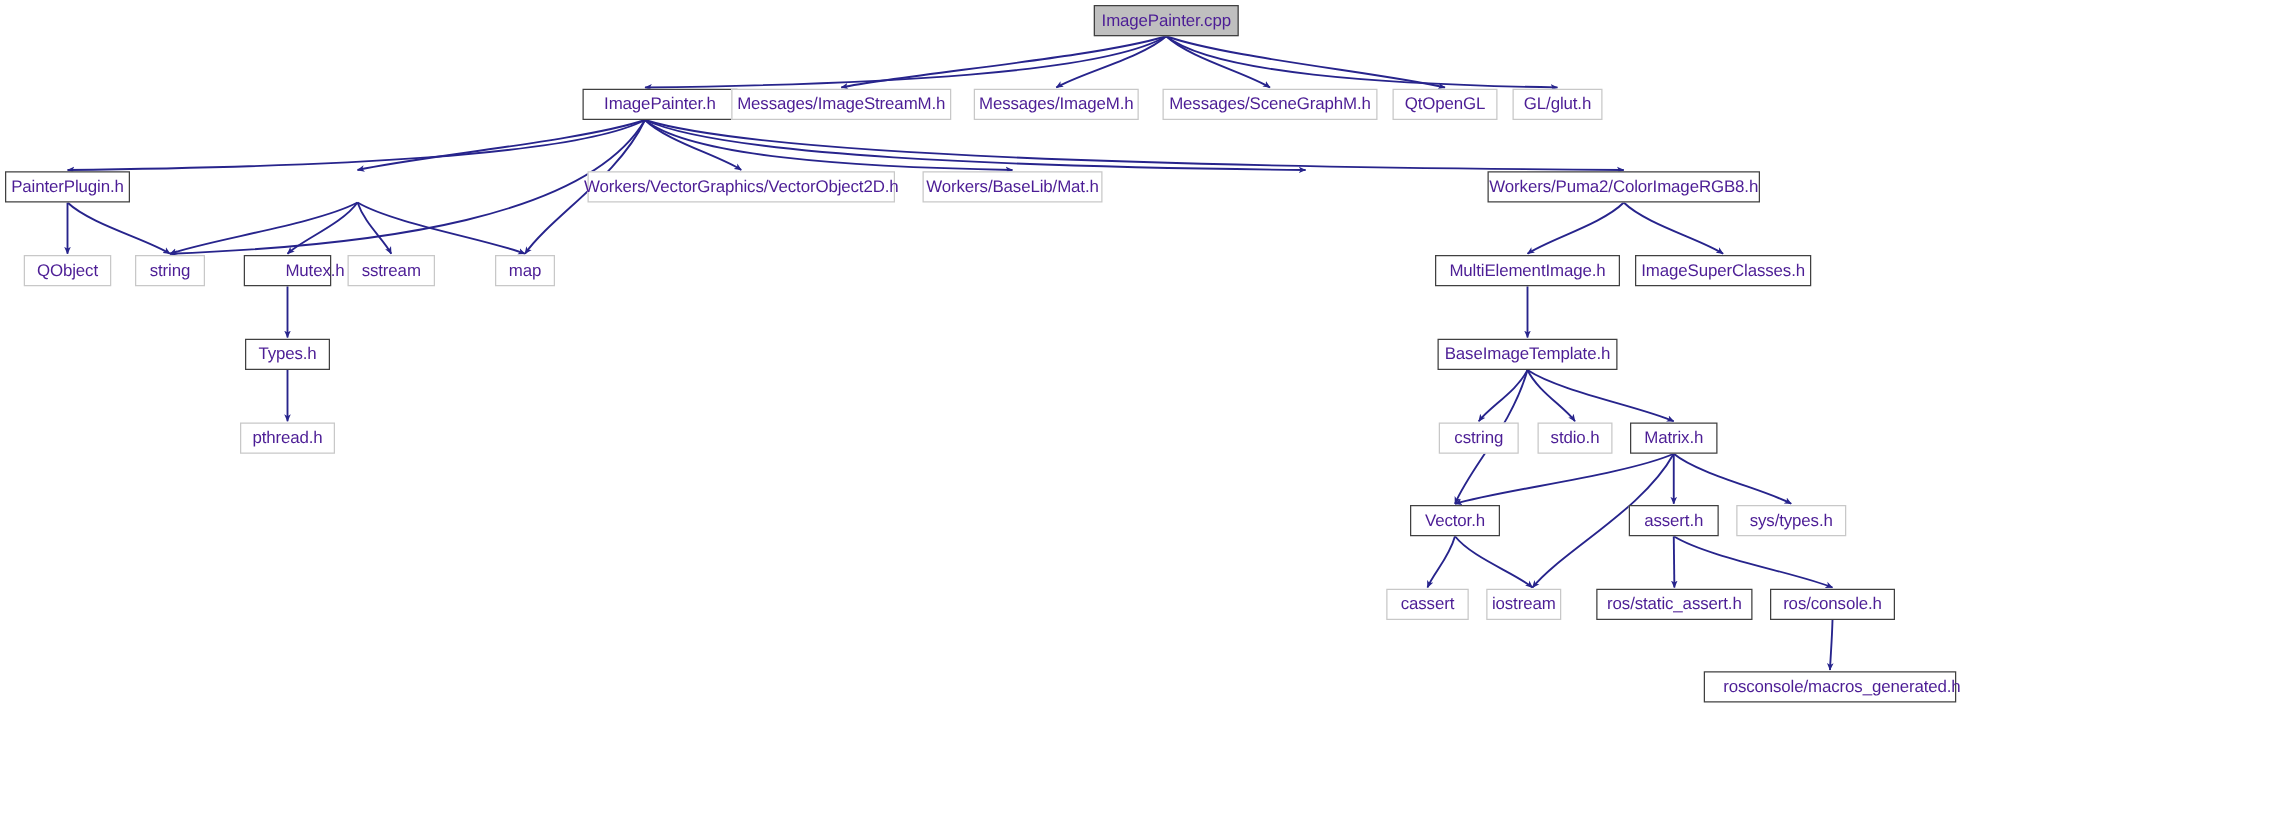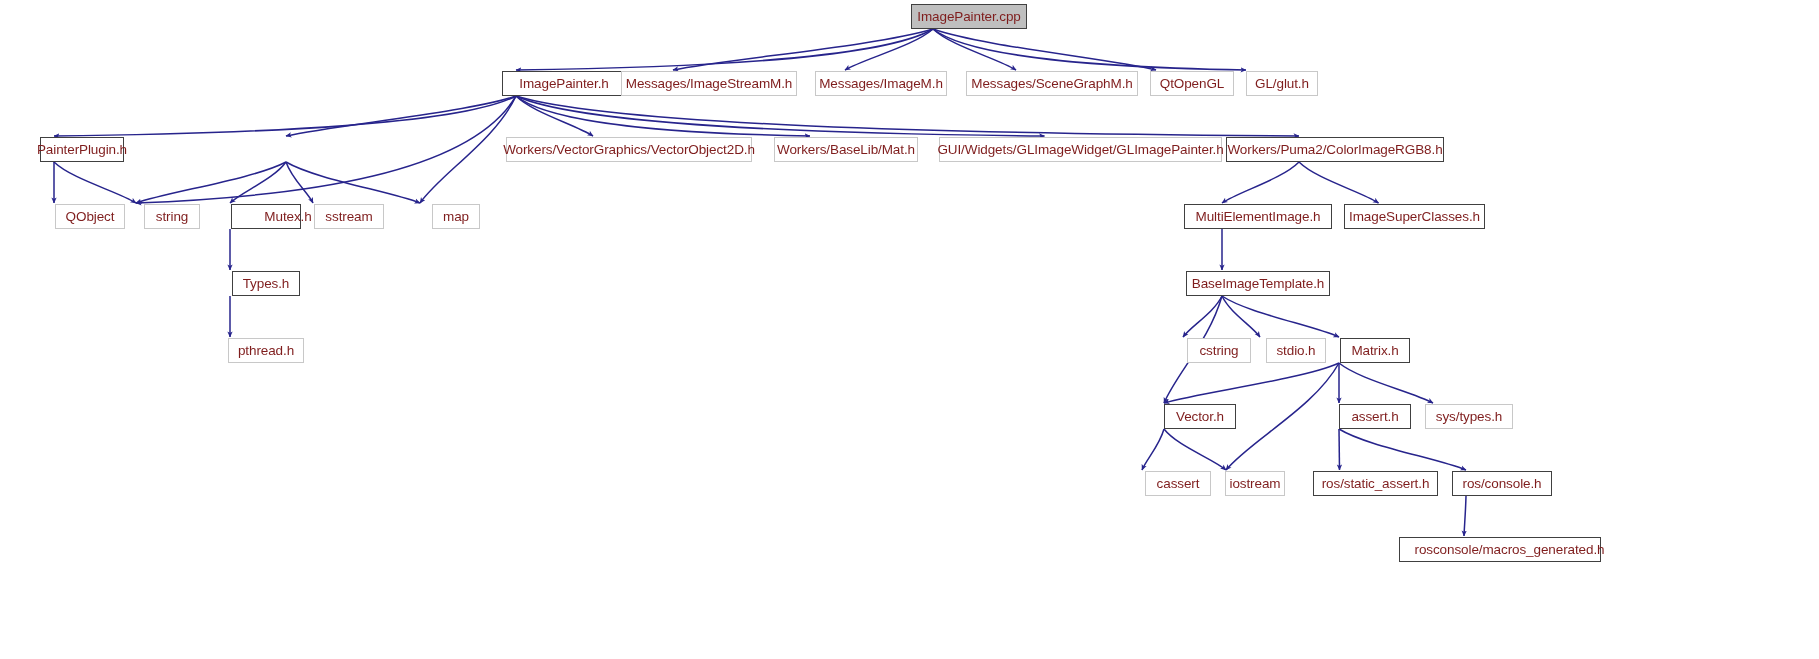--- a/index.html
+++ b/index.html
@@ -28,27 +28,26 @@
   }
   .node {
     position: absolute;
     box-sizing: border-box;
     display: flex;
     align-items: center;
     justify-content: center;
     height: 25px;
     background: #ffffff;
     border: 1px solid #c8c8c8;
-    color: #7f1d1d;
+    color: #4c1d95;
     font-size: 13.5px;
     line-height: 1;
     white-space: nowrap;
     letter-spacing: -0.1px;
     z-index: 2;
-    margin-left: 36px;
   }
   .node.bold {
     border: 1.6px solid #404040;
   }
   .node.root {
     background: #bfbfbf;
     border: 1.6px solid #404040;
   }
   .node .label {
     display: block;
@@ -119,31 +118,28 @@
     </div>
     <div class="node" style="left: 930px; top: 71px; width: 172px;">
       <span class="label">Messages/SceneGraphM.h</span>
     </div>
     <div class="node" style="left: 1114px; top: 71px; width: 84px;">
       <span class="label">QtOpenGL</span>
     </div>
     <div class="node" style="left: 1210px; top: 71px; width: 72px;">
       <span class="label">GL/glut.h</span>
     </div>
-    <div class="node bold" style="left: 4px; top: 137px; width: 84px;">
+    <div class="node bold" style="left: 4px; top: 137px; width: 100px;">
       <span class="label">PainterPlugin.h</span>
     </div>
     <div class="node" style="left: 470px; top: 137px; width: 246px;">
       <span class="label">Workers/VectorGraphics/VectorObject2D.h</span>
     </div>
     <div class="node" style="left: 738px; top: 137px; width: 144px;">
       <span class="label">Workers/BaseLib/Mat.h</span>
-    </div>
-    <div class="node" style="left: 903px; top: 137px; width: 283px;">
-      <span class="label">GUI/Widgets/GLImageWidget/GLImagePainter.h</span>
     </div>
     <div class="node bold" style="left: 1190px; top: 137px; width: 218px;">
       <span class="label">Workers/Puma2/ColorImageRGB8.h</span>
     </div>
     <div class="node" style="left: 19px; top: 204px; width: 70px;">
       <span class="label">QObject</span>
     </div>
     <div class="node" style="left: 108px; top: 204px; width: 56px;">
       <span class="label">string</span>
     </div>

